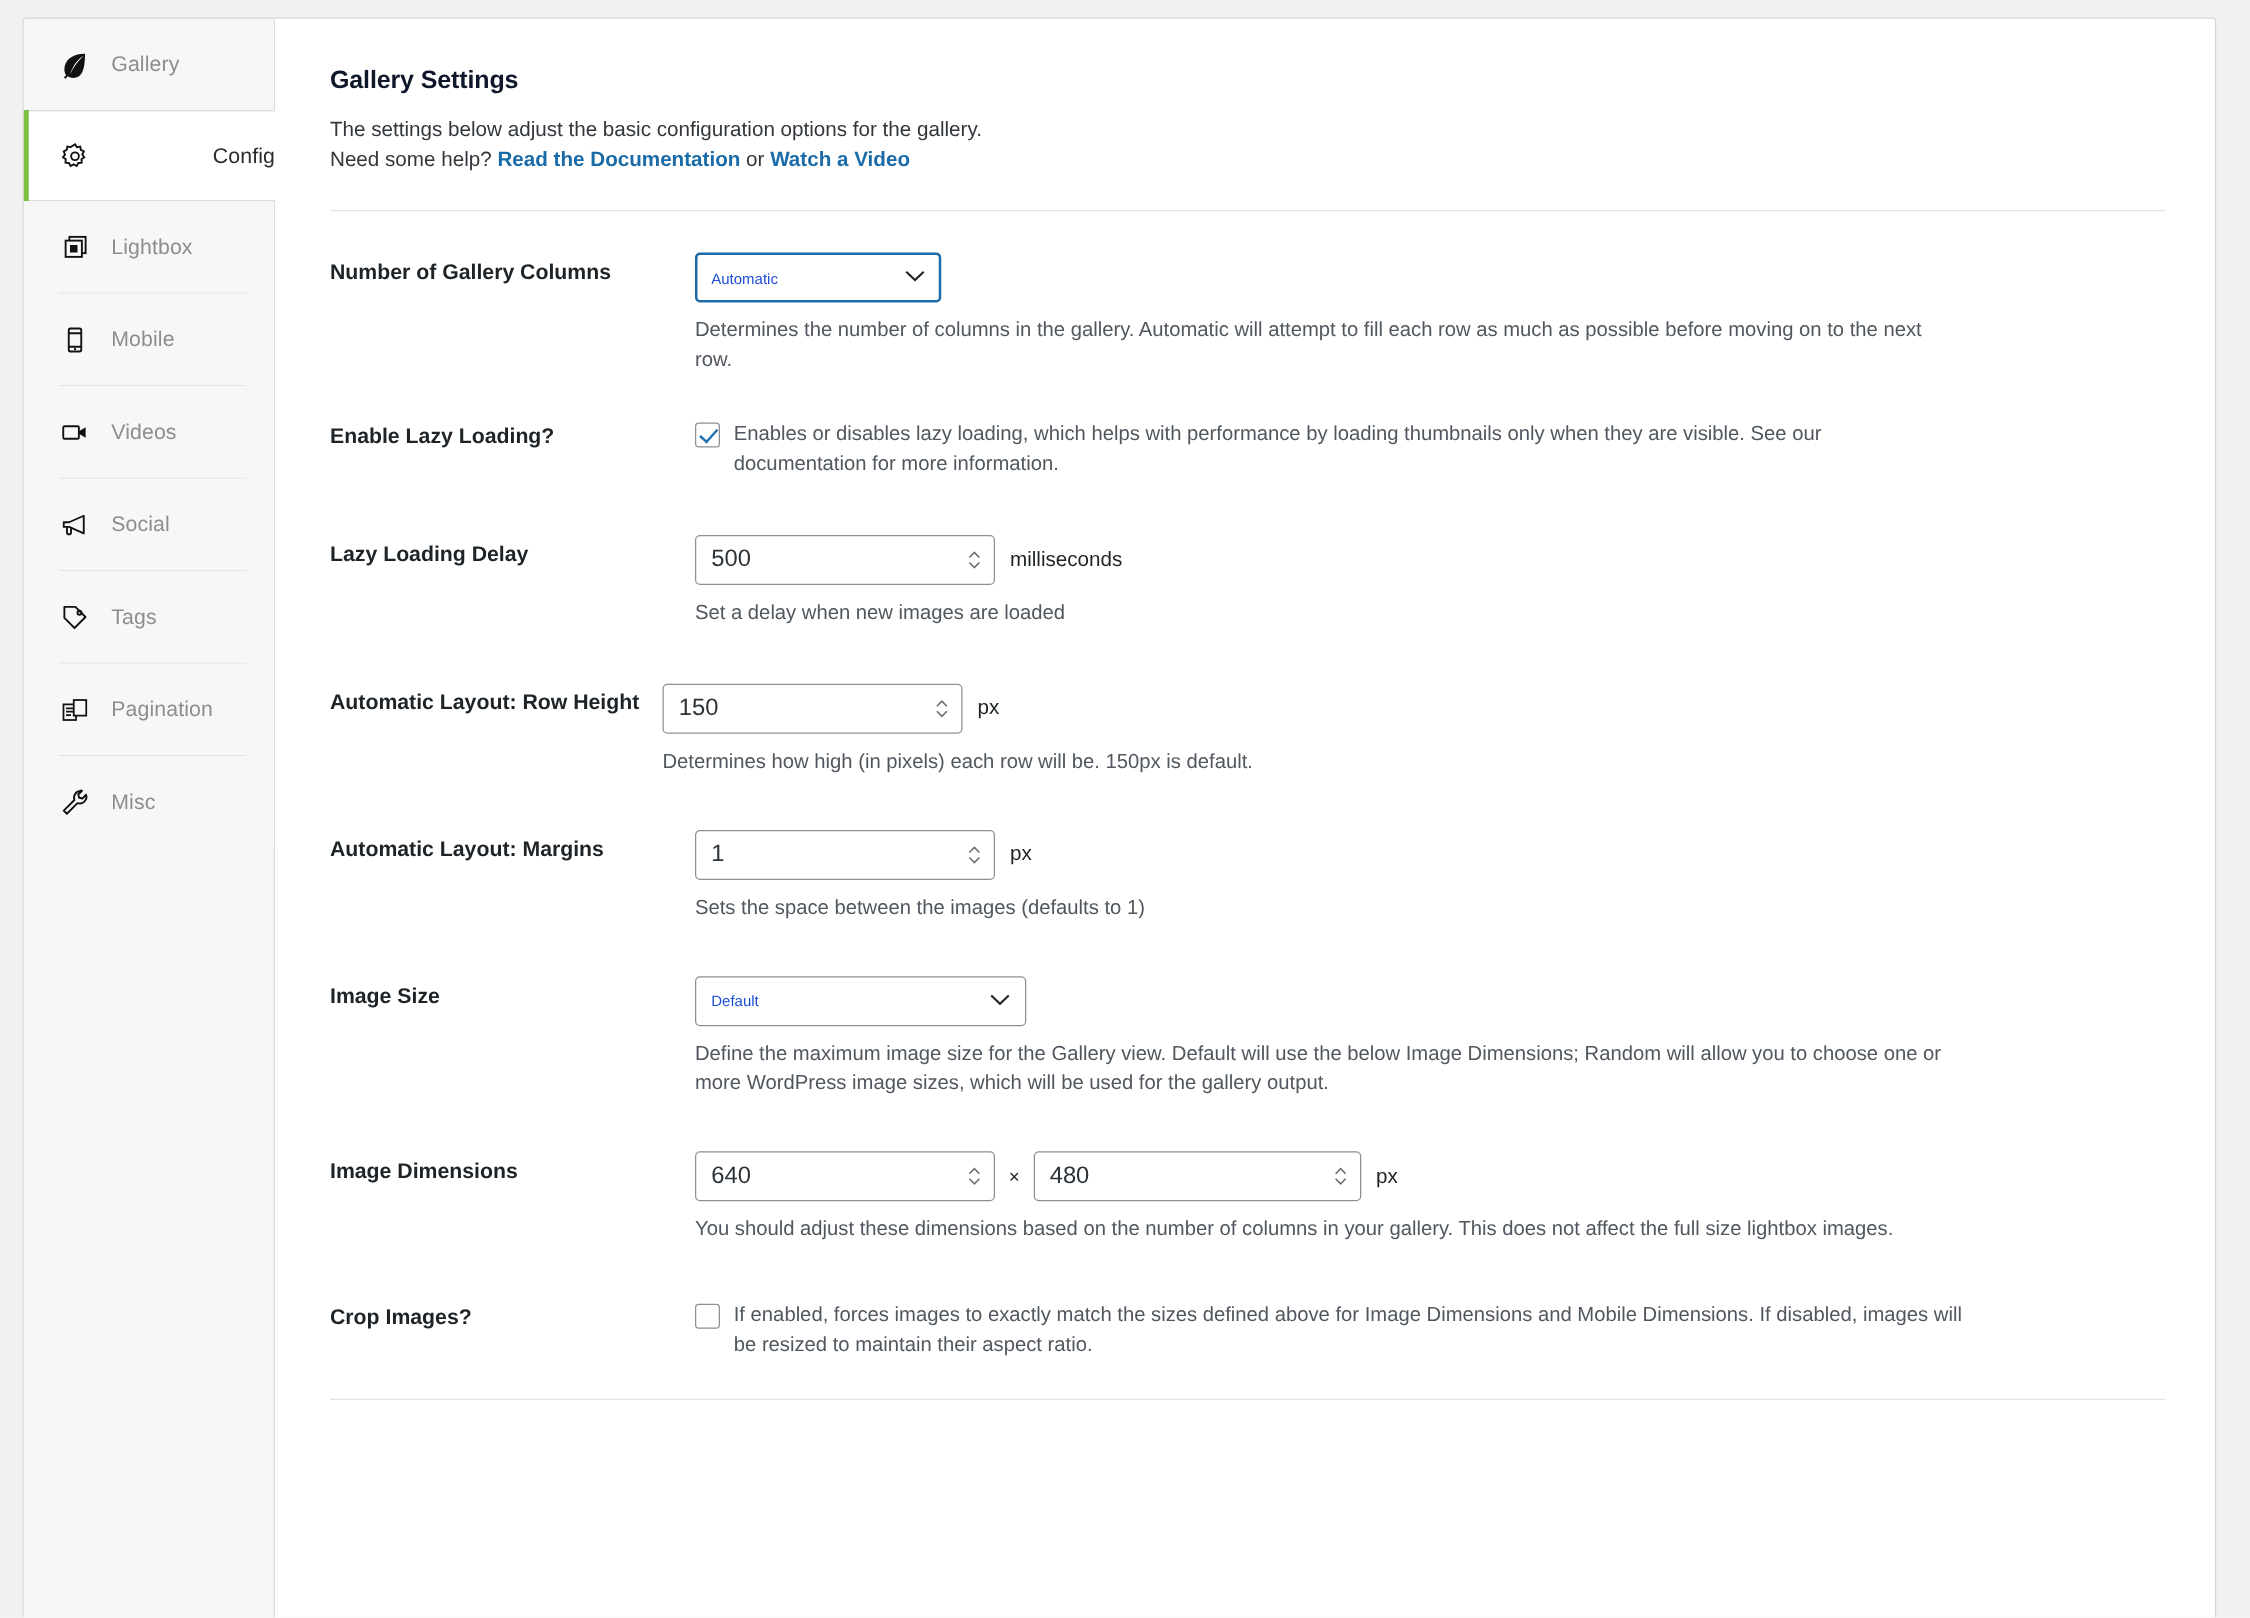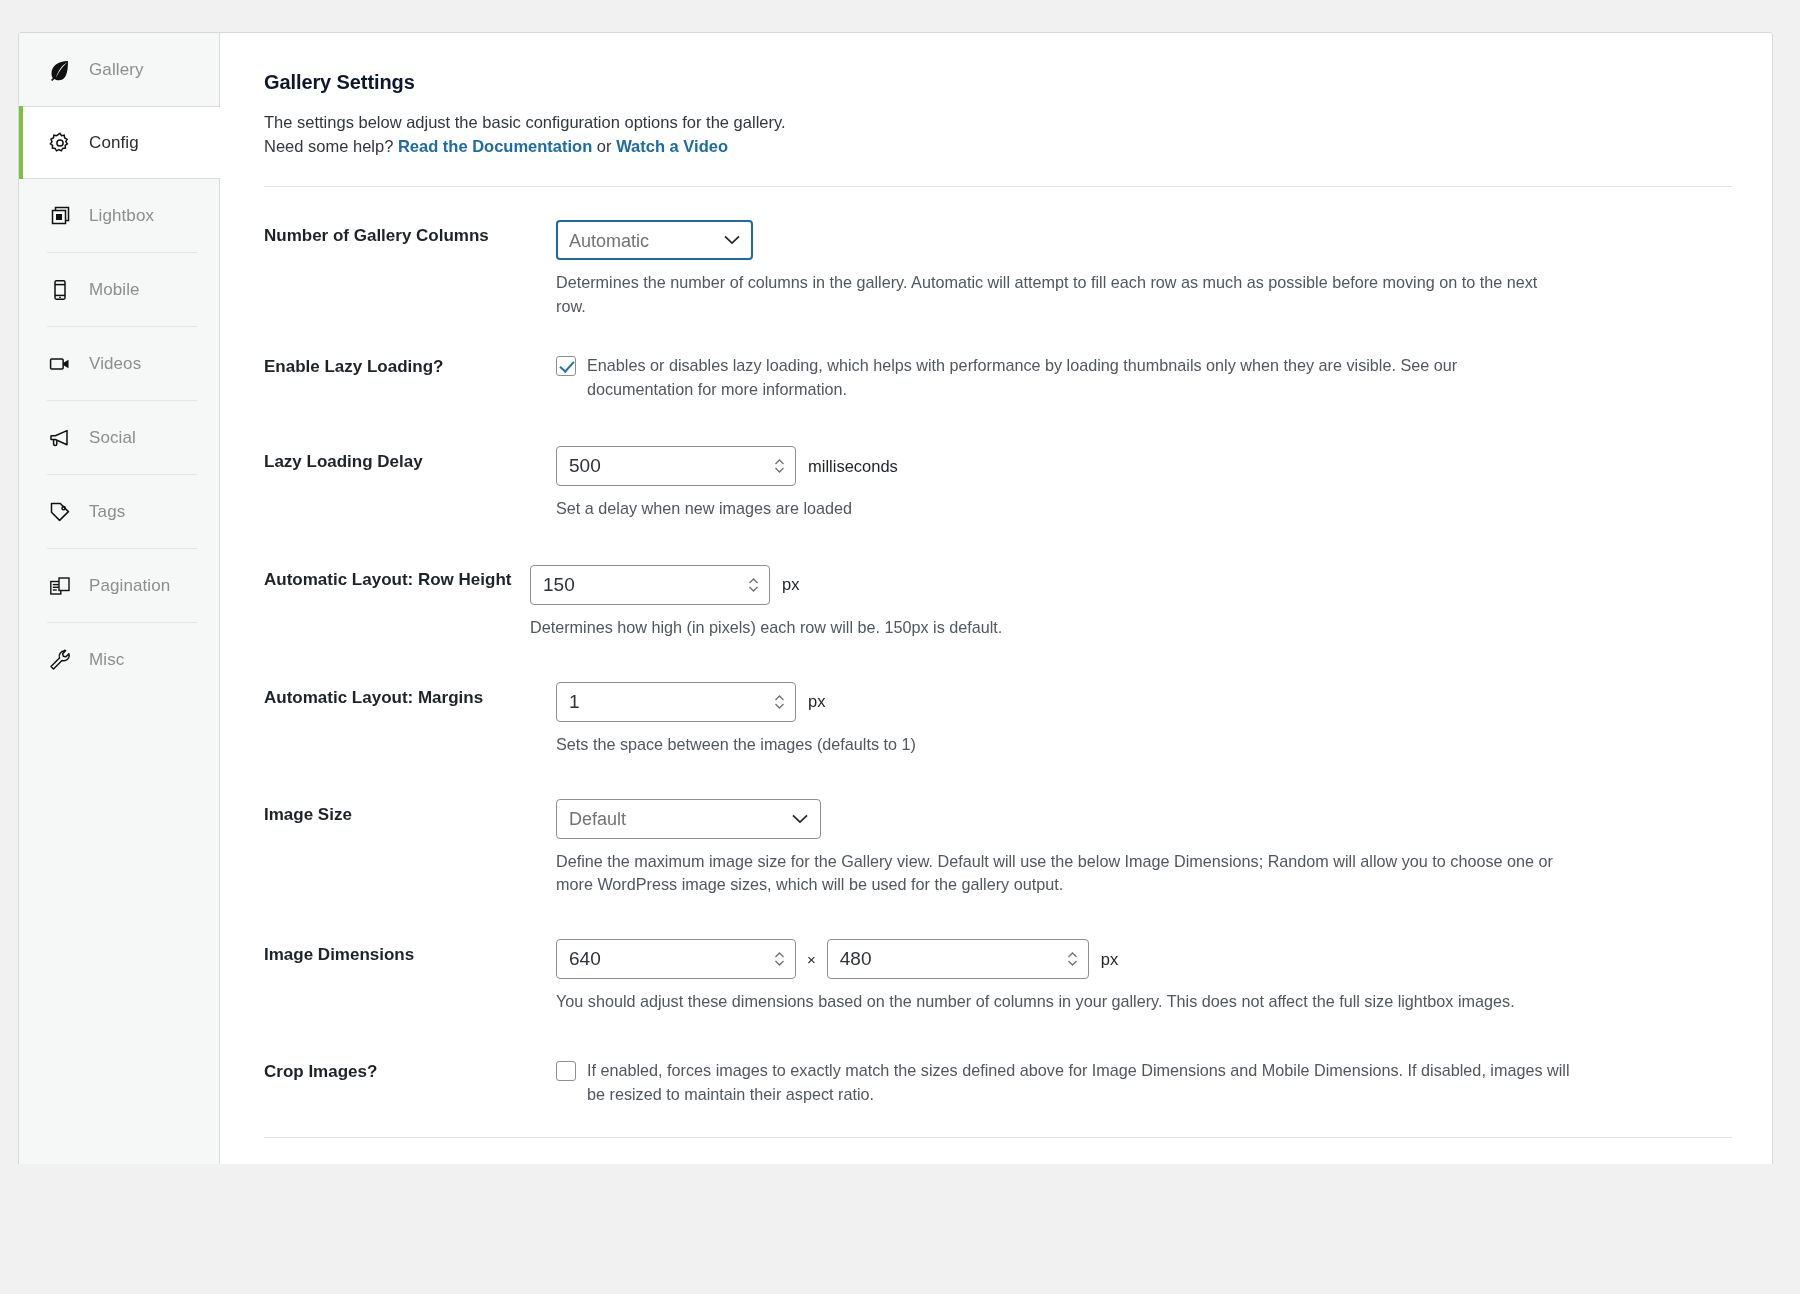--- a/index.html
+++ b/index.html
@@ -5,24 +5,23 @@
   * { box-sizing: border-box; }
   html, body {
     margin: 0; padding: 0;
     width: 1800px; height: 1294px;
     background: #f1f1f1;
     font-family: "Liberation Sans", sans-serif;
     -webkit-font-smoothing: antialiased;
   }
   .app {
     position: relative;
-    width: 1800px; height: 1146px;
+    width: 1800px; height: 1294px;
     background: #f1f1f1;
     overflow: hidden;
-    margin-top: 18px;
   }
   
   .panel {
     position: absolute;
     left: 18px; top: 14px;
     width: 1755px; height: 1292px;
     background: #ffffff;
     border: 1px solid #d8d8d8;
     border-radius: 3px;
     display: flex;
@@ -57,20 +56,21 @@
   .nav-item .nav-label {
     font-size: 17px;
     color: #8d8d8d;
     letter-spacing: .1px;
   }
   .nav-item.active {
     background: #ffffff;
     border-top: 1px solid #dcdcdc;
     border-bottom: 1px solid #dcdcdc;
     margin-right: -1px;
+    justify-content: space-between;
   }
   .nav-item.active .nav-label { color: #2b2b2b; }
   .nav-item.active::before {
     content: "";
     position: absolute;
     left: -1px; top: -1px; bottom: -1px;
     width: 5px;
     background: #7ac143;
   }
   .nav-sep {
@@ -160,22 +160,22 @@
   .check-line {
     display: flex;
     align-items: flex-start;
     padding-top: 3px;
   }
   
   select.ctl {
     -webkit-appearance: none;
     appearance: none;
     font-family: "Liberation Sans", sans-serif;
-    font-size: 18px;
-    color: #737373;
+    font-size: 12px;
+    color: #1d4ed8;
     background: #fff;
     border: 1px solid #8c8f94;
     border-radius: 4px;
     height: 40px;
     padding: 0 38px 0 12px;
     line-height: 38px;
     outline: none;
   }
   .select-wrap {
     position: relative;

